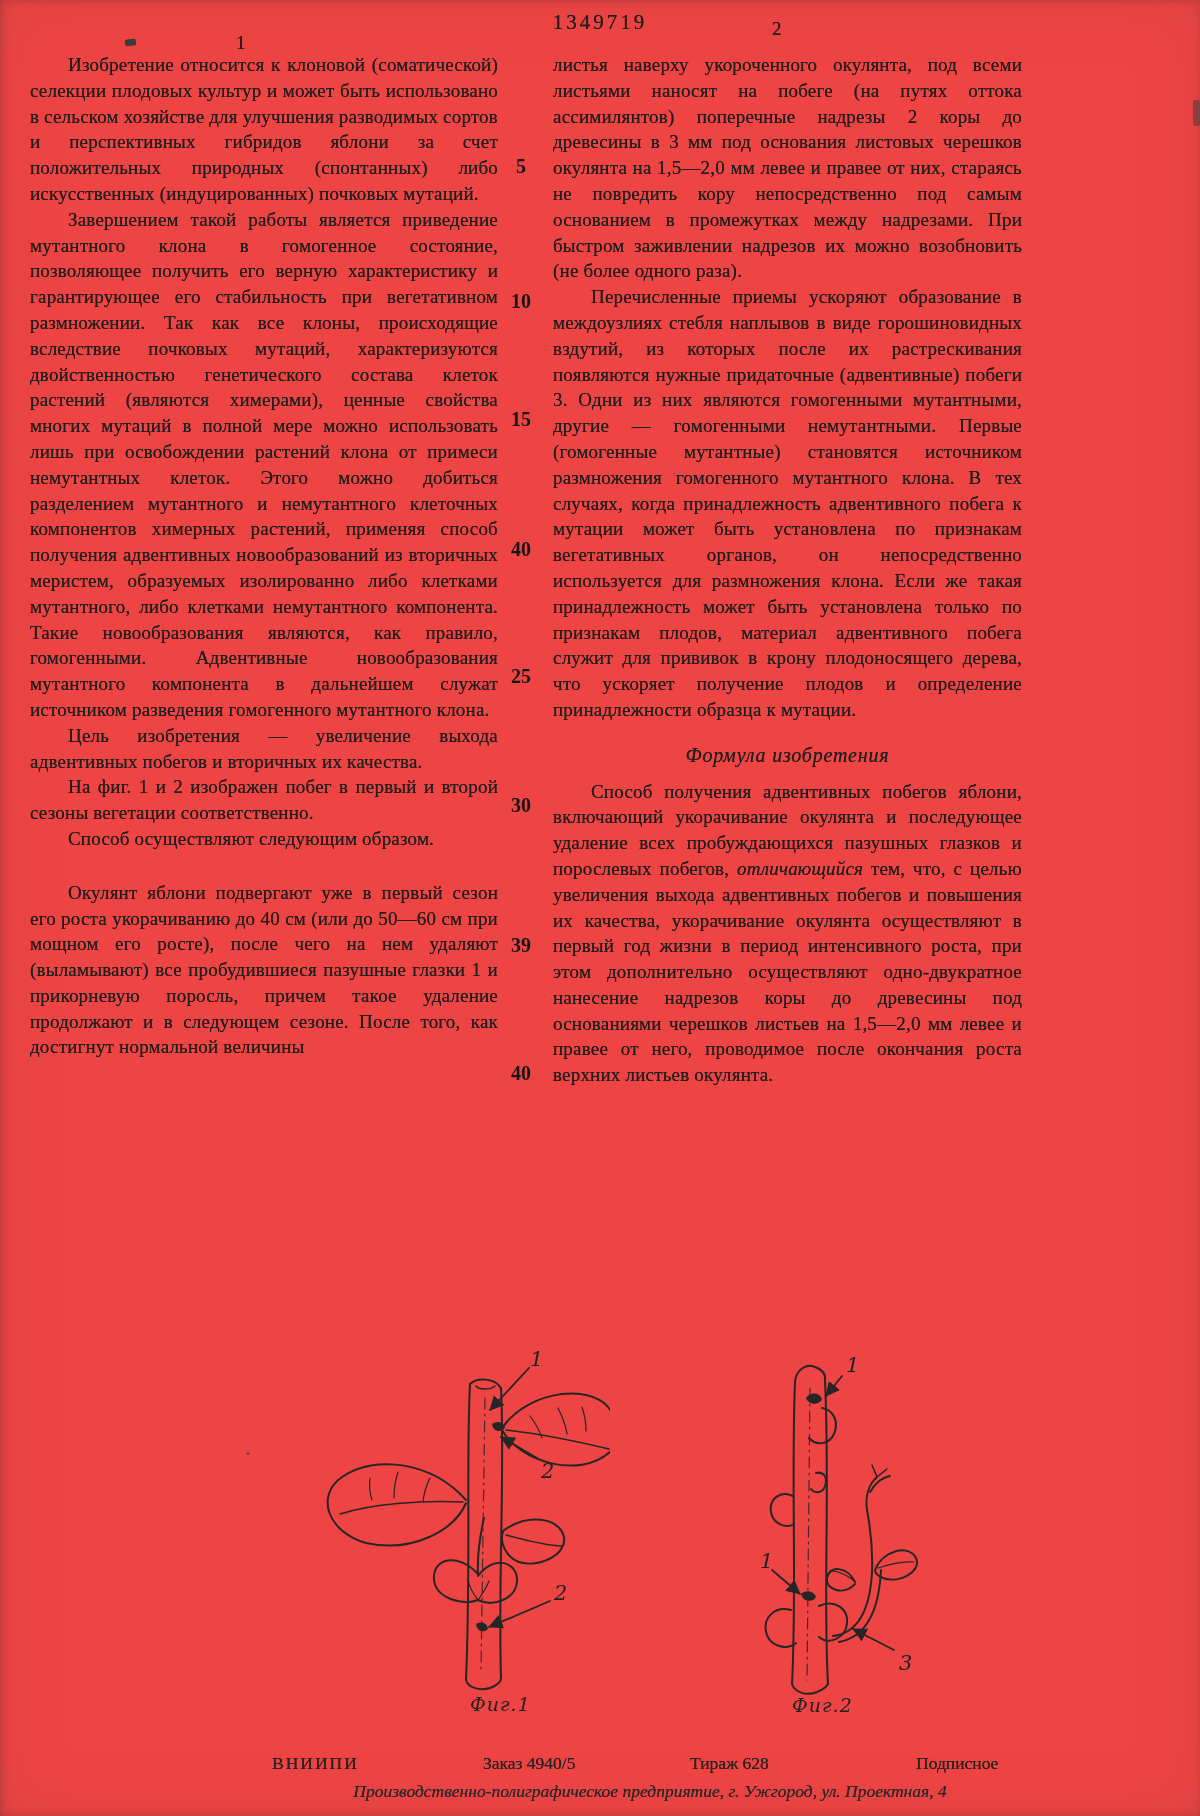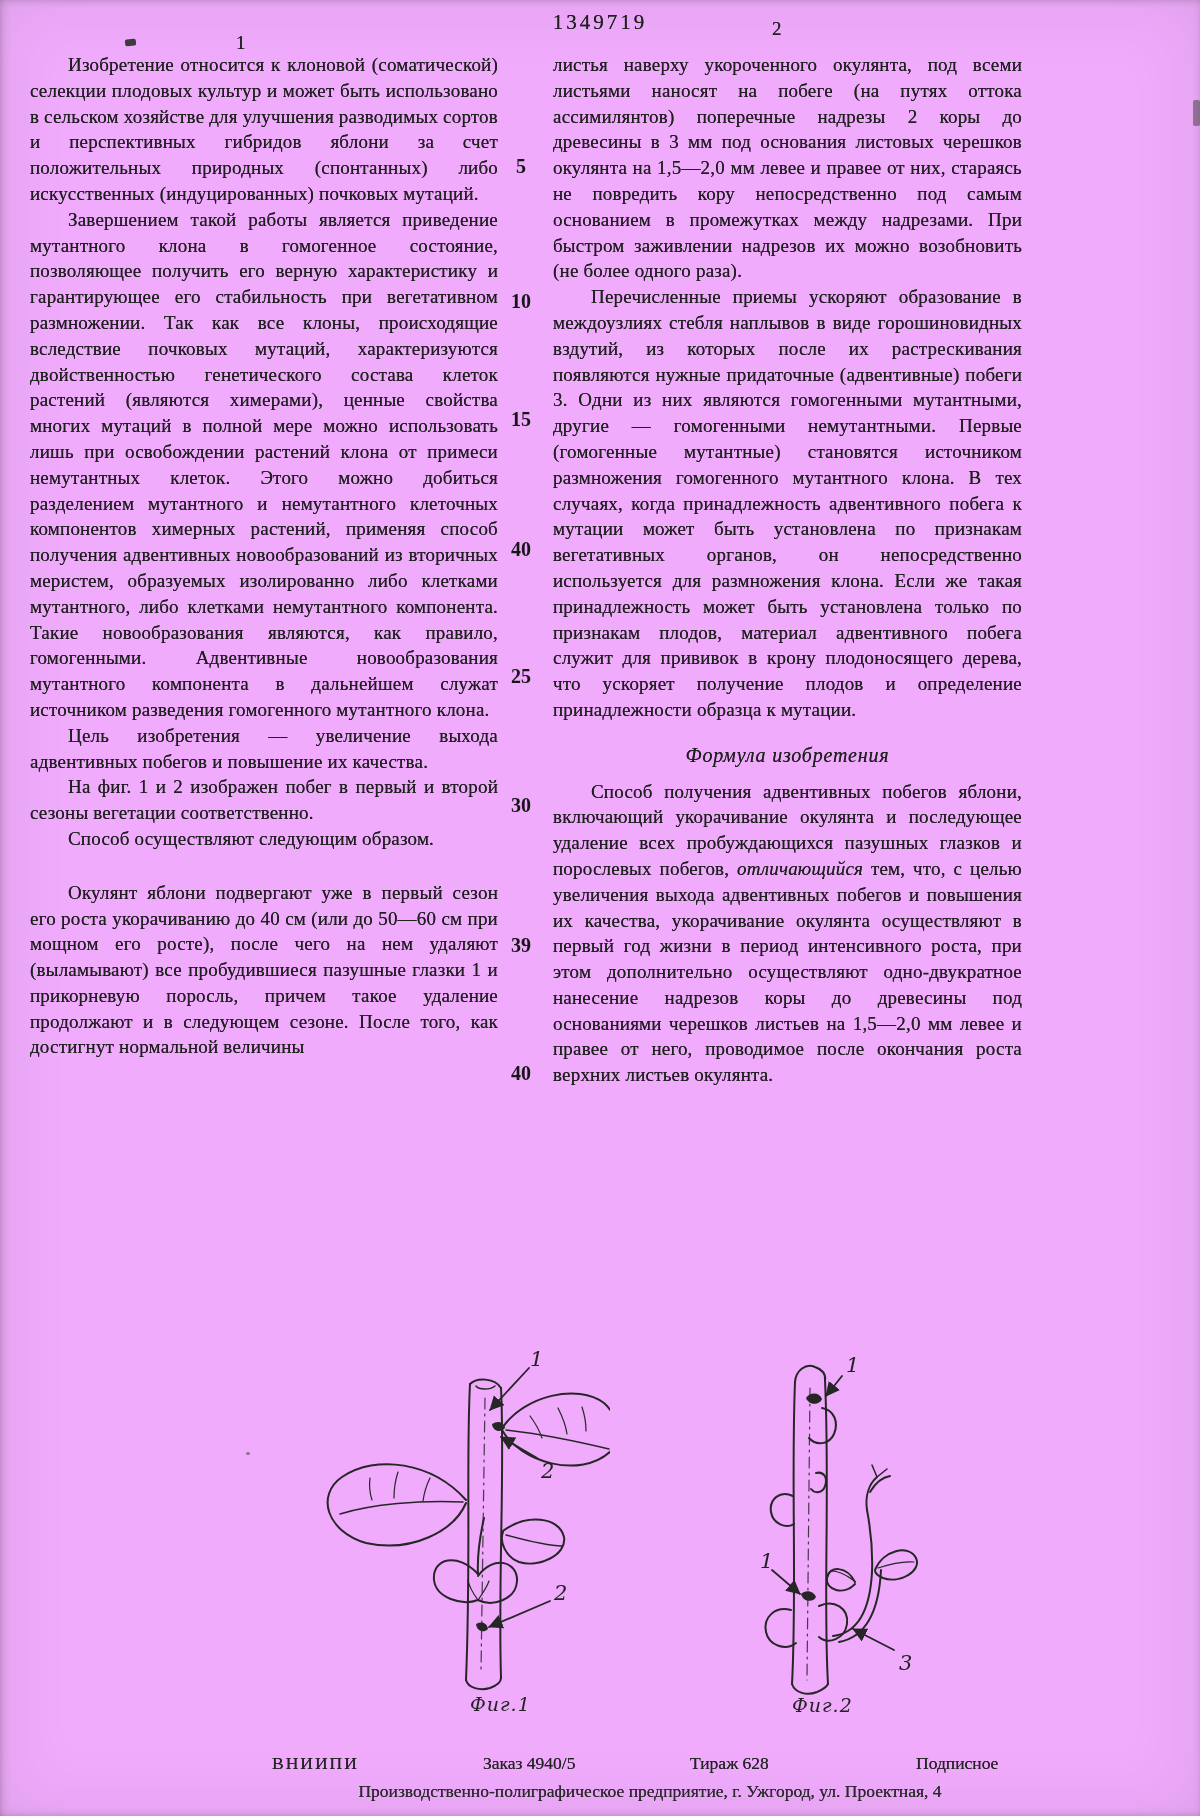--- a/index.html
+++ b/index.html
@@ -1,19 +1,19 @@
 <!DOCTYPE html>
 <html lang="ru"><head>
 <meta charset="utf-8">
 <style>
   html,body{margin:0;padding:0;background:#d8d8d6;}
   .page{
     position:relative;
     width:1200px;height:1816px;
-    background:#f0abfc;
+    background:#ef4444;
     color:#1f1f1f;
     font-family:"Liberation Serif","DejaVu Serif",serif;
     overflow:hidden;
     box-shadow:inset 0 0 70px rgba(60,60,55,.10),
                inset 6px 0 10px -5px rgba(40,40,40,.25),
                inset 0 5px 8px -5px rgba(40,40,40,.20),
                inset -4px -6px 10px -6px rgba(40,40,40,.18);
   }
   .ink{ text-shadow:0 0 .5px rgba(25,25,25,.85); }
 
@@ -59,21 +59,21 @@
     font-family:"DejaVu Serif",serif;font-style:italic;font-size:19px;fill:#222;letter-spacing:1px;
   }
 
   .footer-item{position:absolute;font-size:17.5px;color:#242424;}
   .footer-org{top:1753px;left:272px;letter-spacing:2px;}
   .footer-order{top:1753px;left:483px;}
   .footer-circ{top:1753px;left:690px;}
   .footer-sub{top:1753px;left:916px;}
   .footer-address{
     position:absolute;top:1781px;left:272px;width:756px;
-    text-align:center;font-size:17.5px;color:#2a2a2a;
+    text-align:center;font-size:17.5px;color:#2a2a2a;font-style:italic;
   }
 
   .speck{position:absolute;background:#3c3c3a;border-radius:2px;}
   .speck-a{top:39px;left:125px;width:11px;height:7px;transform:rotate(-6deg);}
   .speck-b{top:100px;left:1193px;width:7px;height:26px;opacity:.5;}
   .speck-c{top:1452px;left:246px;width:4px;height:3px;opacity:.55;border-radius:50%;}
 </style>
 </head>
 <body>
 
@@ -83,21 +83,21 @@
   <div class="col-num col-num-1 ink">1</div>
   <div class="col-num col-num-2 ink">2</div>
 
   <div class="speck speck-a"></div>
   <div class="speck speck-b"></div>
   <div class="speck speck-c"></div>
 
   <div class="column col-left ink">
     <p class="indent">Изобретение относится к клоновой (соматической) селекции плодовых культур и может быть использовано в сельском хозяйстве для улучшения разводимых сортов и перспективных гибридов яблони за счет положительных природных (спонтанных) либо искусственных (индуцированных) почковых мутаций.</p>
     <p class="indent">Завершением такой работы является приведение мутантного клона в гомогенное состояние, позволяющее получить его верную характеристику и гарантирующее его стабильность при вегетативном размножении. Так как все клоны, происходящие вследствие почковых мутаций, характеризуются двойственностью генетического состава клеток растений (являются химерами), ценные свойства многих мутаций в полной мере можно использовать лишь при освобождении растений клона от примеси немутантных клеток. Этого можно добиться разделением мутантного и немутантного клеточных компонентов химерных растений, применяя способ получения адвентивных новообразований из вторичных меристем, образуемых изолированно либо клетками мутантного, либо клетками немутантного компонента. Такие новообразования являются, как правило, гомогенными. Адвентивные новообразования мутантного компонента в дальнейшем служат источником разведения гомогенного мутантного клона.</p>
-    <p class="indent">Цель изобретения — увеличение выхода адвентивных побегов и повышение их качества.</p>
+    <p class="indent">Цель изобретения — увеличение выхода адвентивных побегов и вторичных их качества.</p>
     <p class="indent">На фиг. 1 и 2 изображен побег в первый и второй сезоны вегетации соответственно.</p>
     <p class="indent">Способ осуществляют следующим образом.</p>
     <p class="indent gap-top">Окулянт яблони подвергают уже в первый сезон его роста укорачиванию до 40 см (или до 50—60 см при мощном его росте), после чего на нем удаляют (выламывают) все пробудившиеся пазушные глазки 1 и прикорневую поросль, причем такое удаление продолжают и в следующем сезоне. После того, как достигнут нормальной величины</p>
   </div>
 
   <span class="gutter-num" style="top:155px">5</span>
   <span class="gutter-num" style="top:290px">10</span>
   <span class="gutter-num" style="top:408px">15</span>
   <span class="gutter-num" style="top:538px">40</span>
   <span class="gutter-num" style="top:665px">25</span>

